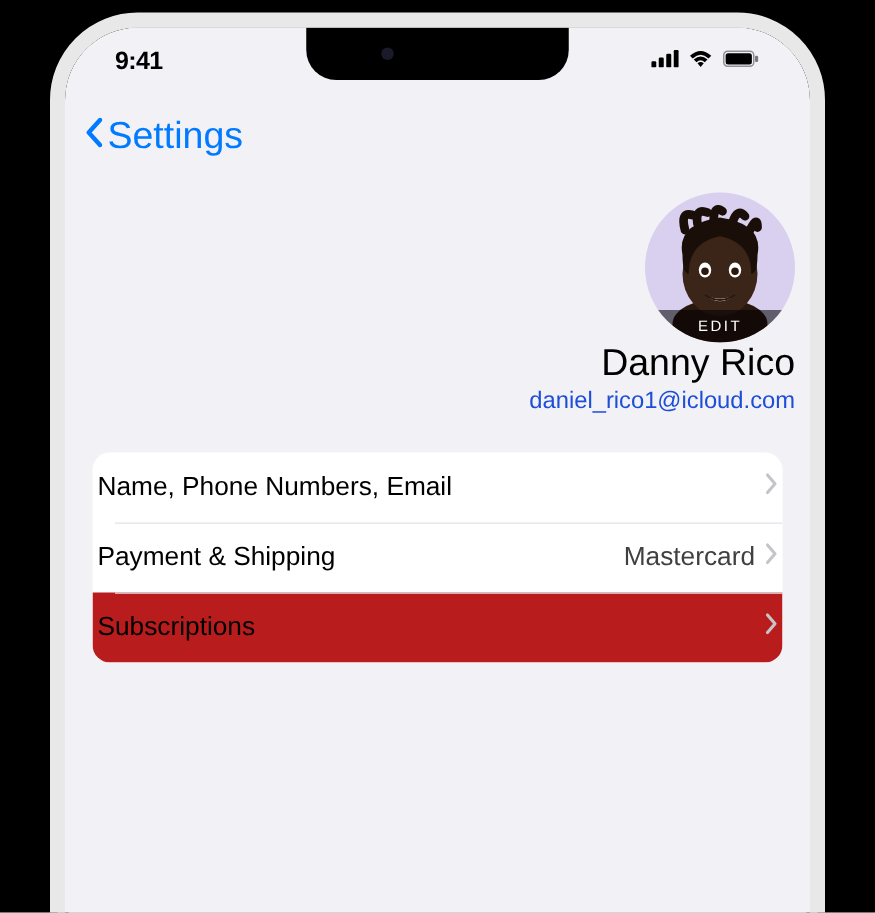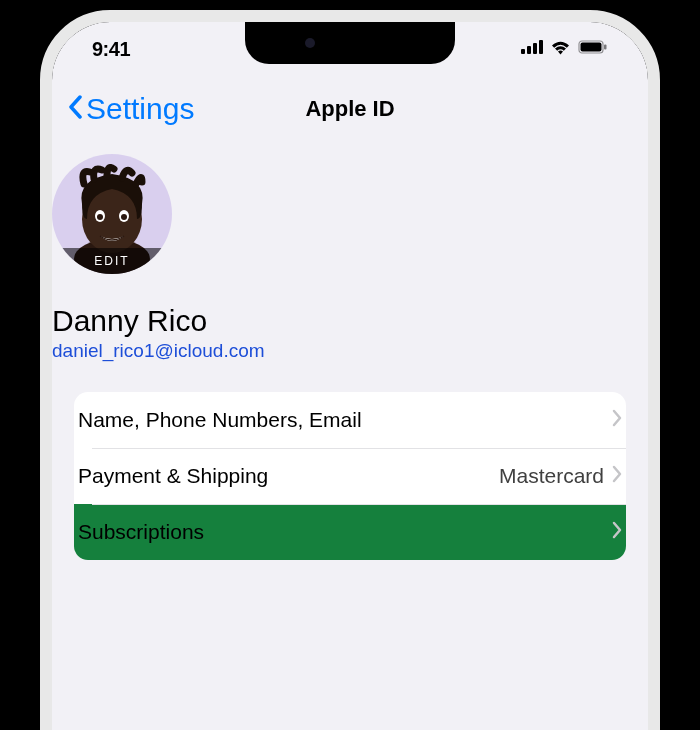--- a/index.html
+++ b/index.html
@@ -89,22 +89,22 @@
     .nav-title {
       position: absolute;
       left: 50%;
       transform: translateX(-50%);
       font-size: 22px;
       font-weight: 600;
     }
     .profile-section {
       display: flex;
       flex-direction: column;
-      align-items: flex-start;
-      padding: 10px 0 30px;
+      align-items: flex-end;
+      padding: 10px 12px 30px;
     }
     .avatar-wrap {
       width: 120px;
       height: 120px;
       border-radius: 50%;
       background: #d9cfee;
       position: relative;
       overflow: hidden;
       cursor: pointer;
     }
@@ -124,21 +124,21 @@
       background: rgba(0,0,0,0.55);
       color: #fff;
       font-size: 12px;
       letter-spacing: 2px;
       display: flex;
       justify-content: center;
       align-items: center;
     }
     .user-name {
       font-size: 30px;
-      margin-top: 30px;
+      margin-top: 0;
       font-weight: 400;
     }
     .user-email {
       font-size: 19px;
       color: #1d4ed8;
       margin-top: 2px;
     }
     .settings-group {
       margin: 0 22px;
       background: #fff;
@@ -156,21 +156,21 @@
     .settings-row + .settings-row::before {
       content: "";
       position: absolute;
       top: 0;
       left: 18px;
       right: 0;
       height: 1px;
       background: #e2e2e5;
     }
     .settings-row.highlighted {
-      background: #15803d;
+      background: #b91c1c;
     }
     .row-label { flex: 1; }
     .row-value { color: #404040; margin-right: 8px; }
     .chevron { color: #c5c5c8; }
     .side-btn {
       position: absolute;
       background: #d7d7d7;
       border-radius: 2px;
     }
     .side-btn.left1 { left: -4px; top: 180px; width: 6px; height: 40px; }
@@ -220,21 +220,20 @@
 
     <div class="nav-bar">
       <div class="back-btn">
         <span>
           <svg width="14" height="24" viewBox="0 0 14 24">
               <path d="M12 2 L3 12 L12 22" stroke="#007aff" stroke-width="3.5" fill="none" stroke-linecap="round" stroke-linejoin="round"></path>
             </svg>
         </span>
         <span>Settings</span>
       </div>
-      <div class="nav-title">Apple ID</div>
     </div>
 
     <div class="profile-section">
       <div class="avatar-wrap">
         <div class="memoji">
           <svg width="120" height="110" viewBox="0 0 120 110">
             <ellipse cx="60" cy="95" rx="38" ry="20" fill="#2a1810"></ellipse>
             <ellipse cx="60" cy="55" rx="30" ry="34" fill="#3b2519"></ellipse>
             <path d="M30 40 Q25 15 60 10 Q95 15 90 40 Q90 55 85 55 Q85 30 60 25 Q35 30 35 55 Q30 55 30 40 Z" fill="#1a0f08"></path>
             <path d="M32 20 Q28 5 38 8 M42 15 Q40 2 50 6 M55 12 Q55 0 62 5 M70 14 Q74 2 80 9 M84 20 Q90 8 90 18" stroke="#1a0f08" stroke-width="7" fill="none" stroke-linecap="round"></path>

